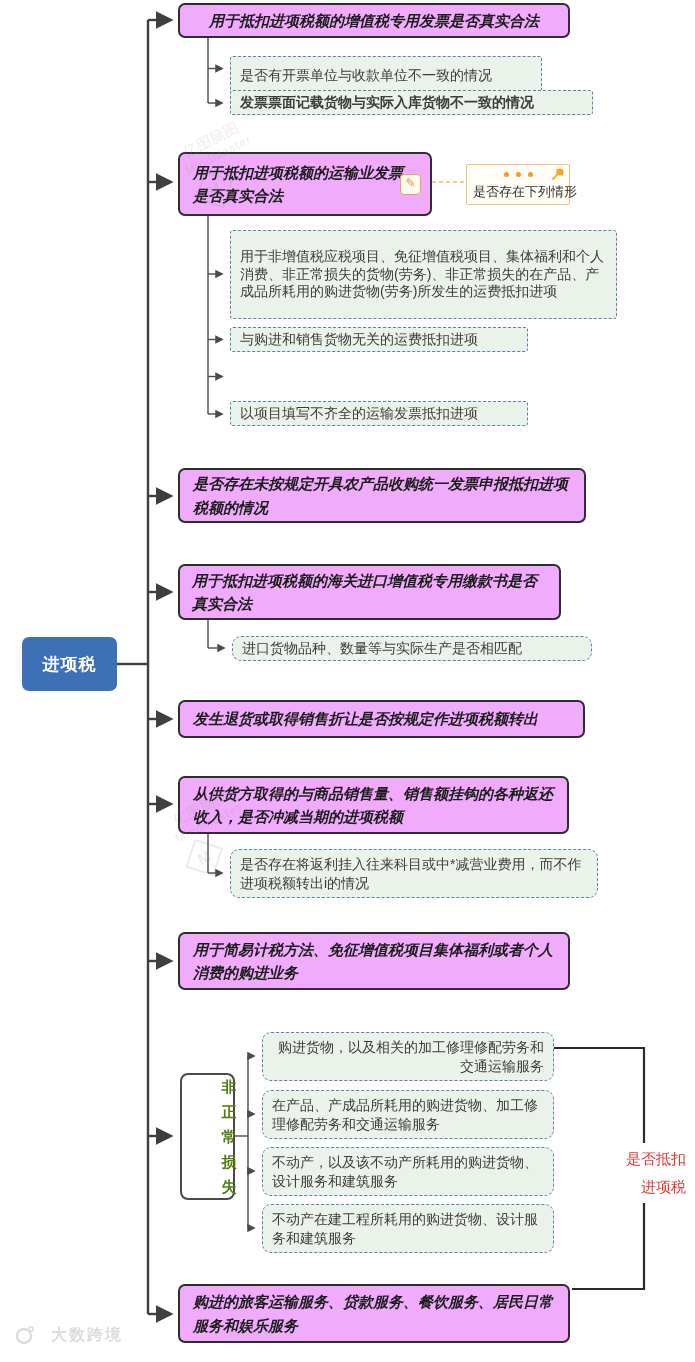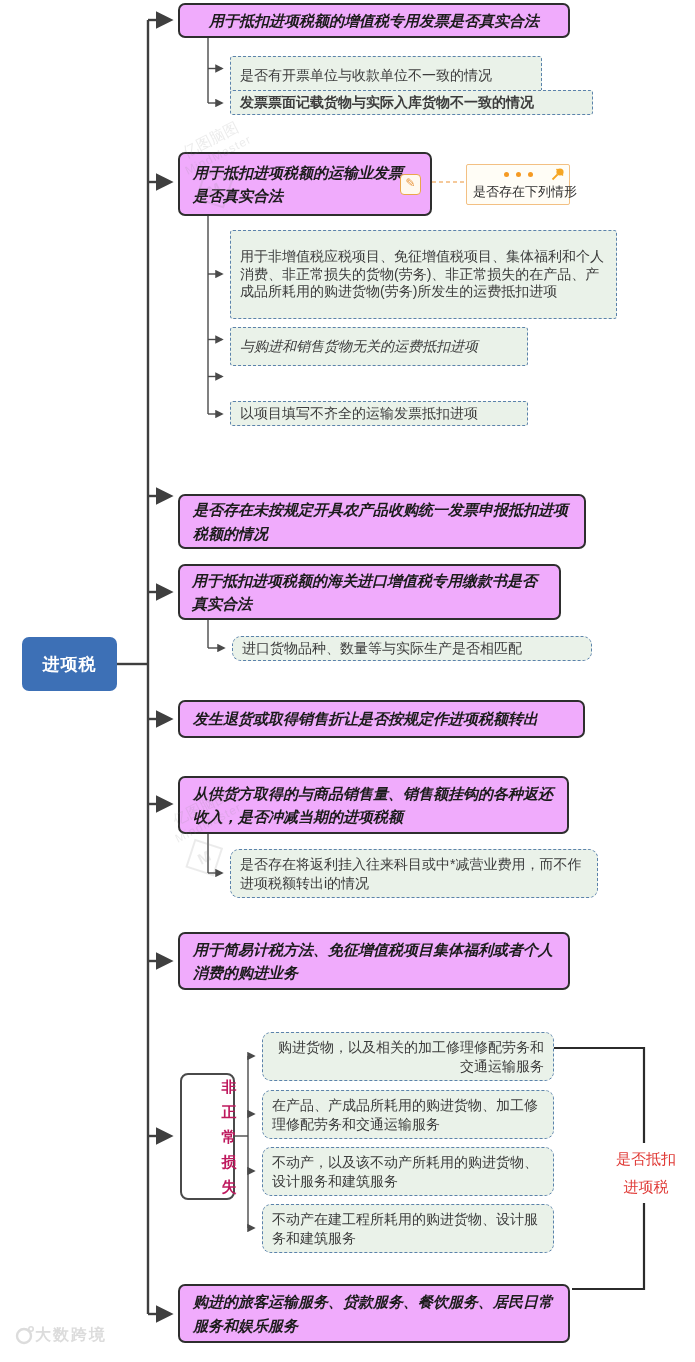--- a/index.html
+++ b/index.html
@@ -26,53 +26,53 @@
   .root{
     position:absolute;z-index:2;box-sizing:border-box;
     background:#3d70b6;border-radius:7px;color:#ffffff;
     font-weight:bold;font-size:17px;letter-spacing:1px;
     display:flex;align-items:center;justify-content:center;
   }
   .vbox{
     position:absolute;z-index:2;box-sizing:border-box;
     background:#ffffff;border:2px solid #4a4a4a;border-radius:8px;
     display:flex;align-items:center;justify-content:center;
-    font-weight:bold;font-size:15px;color:#be185d;padding-left:43px;
+    font-weight:bold;font-size:15px;color:#4d7c0f;padding-left:43px;
   }
   .vbox .vtext{width:17px;line-height:1.68;word-break:break-all;text-align:center;}
   .notebox{
     position:absolute;z-index:2;box-sizing:border-box;
     background:#fffdf6;border:1.6px solid #f3c083;border-radius:2px;
     padding:4px 6px 3px 6px;
   }
   .dotsrow{display:flex;align-items:center;justify-content:center;gap:7px;height:11px;}
   .dot{width:5px;height:5px;border-radius:50%;background:#f59a23;}
   .notelabel{font-size:13px;color:#2f2f2f;text-align:center;margin-top:3px;white-space:nowrap;}
   .pin{position:absolute;top:2px;right:4px;}
   .noteicon{
     position:absolute;right:9px;top:50%;margin-top:-10px;width:19px;height:19px;
     border:1.4px solid #eaa64c;border-radius:4px;color:#e8933a;background:#fff9ef;
     font-size:12px;line-height:17px;text-align:center;font-weight:normal;
   }
   .redlabel{
     position:absolute;z-index:2;color:#e03a36;font-size:15px;line-height:1.85;
-    text-align:center;background:#ffffff;padding:2px 4px;
+    text-align:right;background:#ffffff;padding:2px 4px;
   }
   .wm{
     position:absolute;z-index:3;pointer-events:none;opacity:0.16;color:#8a8a8a;
     transform:rotate(-27deg);text-align:center;font-size:15px;line-height:1.25;
   }
   .wm .en{font-size:12px;letter-spacing:1px;}
   .wm .diamond{
     width:26px;height:26px;border:2px solid #8a8a8a;transform:rotate(45deg);
     margin:6px auto 0 2px;display:flex;align-items:center;justify-content:center;
   }
   .wm .diamond span{transform:rotate(-45deg);font-weight:bold;font-size:15px;}
   .footer-wm{
-    position:absolute;z-index:3;left:13px;top:1324px;display:flex;align-items:center;gap:0;
+    position:absolute;z-index:3;left:13px;top:1324px;display:flex;align-items:center;gap:16px;
     color:#dcdcdc;font-weight:bold;font-size:16px;letter-spacing:2px;pointer-events:none;
   }
 </style>
 </head>
 <body>
 
 <div id="canvas">
 
   <svg id="wires" width="695" height="1362">
     <defs>
@@ -153,28 +153,28 @@
     <svg class="pin" width="14" height="14">
       <circle cx="9" cy="5" r="3.6" fill="#f5a623"></circle>
       <path d="M6.5 7.5 L1.5 12.5" stroke="#f5a623" stroke-width="1.8"></path>
       <path d="M5.5 2 L12 8.5" stroke="#f5a623" stroke-width="1.4"></path>
     </svg>
     <div class="notelabel">是否存在下列情形</div>
   </div>
   <div class="sub" style="left:230px;top:230px;width:387px;height:89px;line-height:1.27;">
     <span>用于非增值税应税项目、免征增值税项目、集体福利和个人消费、非正常损失的货物(劳务)、非正常损失的在产品、产成品所耗用的购进货物(劳务)所发生的运费抵扣进项</span>
   </div>
-  <div class="sub" style="left:230px;top:327px;width:298px;height:39px;font-style:italic;">
+  <div class="sub" style="left:230px;top:327px;width:298px;height:25px;">
     <span>与购进和销售货物无关的运费抵扣进项</span>
   </div>
   <div class="sub" style="left:230px;top:401px;width:298px;height:25px;">
     <span>以项目填写不齐全的运输发票抵扣进项</span>
   </div>
 
-  <div class="node" style="left:178px;top:494px;width:408px;height:55px;">
+  <div class="node" style="left:178px;top:468px;width:408px;height:55px;">
     <span>是否存在未按规定开具农产品收购统一发票申报抵扣进项税额的情况</span>
   </div>
 
   <div class="node" style="left:178px;top:564px;width:383px;height:56px;padding-left:12px;">
     <span>用于抵扣进项税额的海关进口增值税专用缴款书是否真实合法</span>
   </div>
   <div class="sub round" style="left:232px;top:636px;width:360px;height:25px;">
     <span>进口货物品种、数量等与实际生产是否相匹配</span>
   </div>
 

